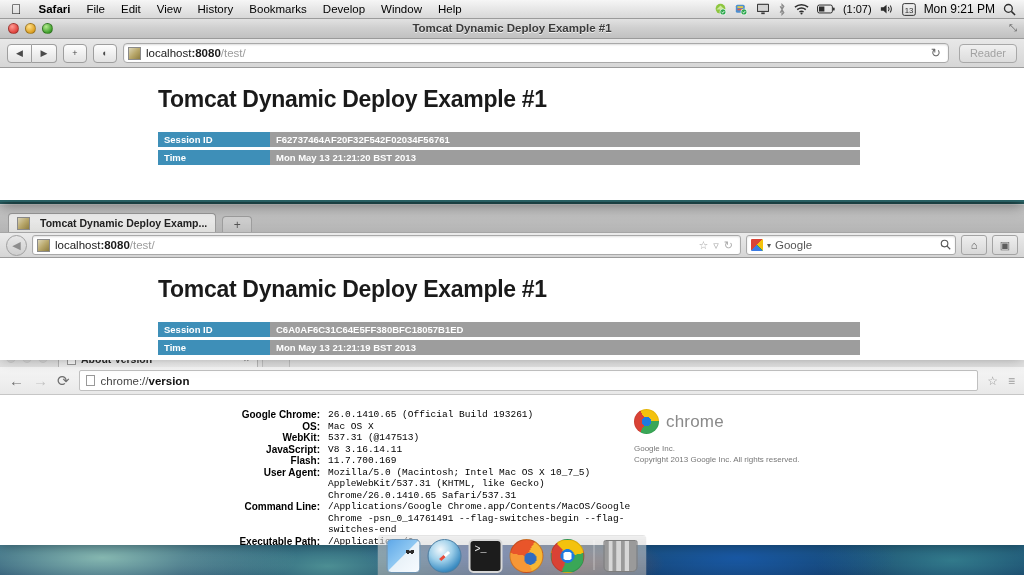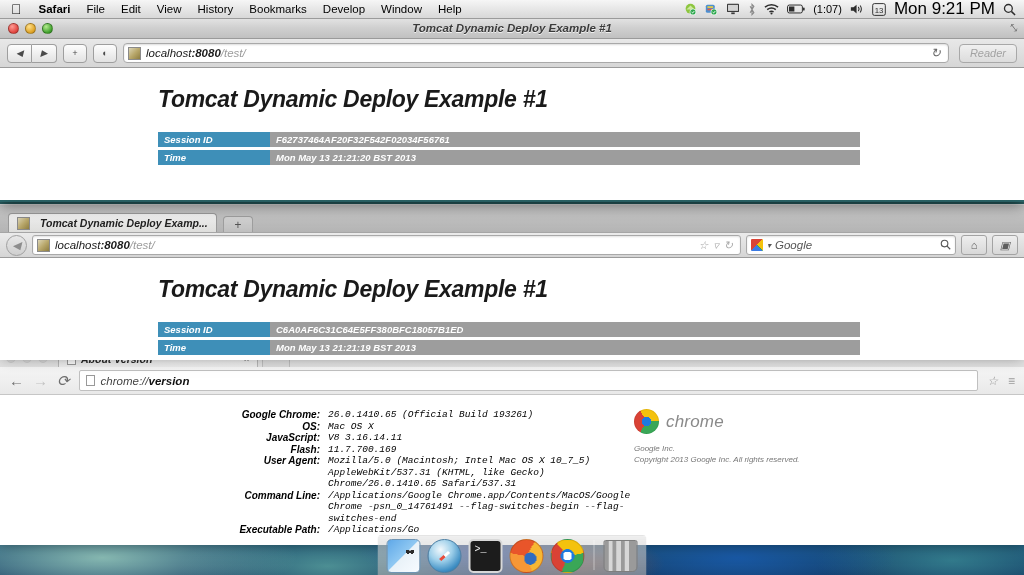--- a/index.html
+++ b/index.html
@@ -45,24 +45,24 @@
   }
   #menubar-left { display: flex; align-items: center; gap: 0; padding-left: 7px; }
   .menu-item { padding: 0 8px; line-height: 18px; white-space: nowrap; }
   .menu-item.bold { font-weight: bold; }
   .apple-logo { font-size: 14px; padding: 0 9px 0 4px; line-height: 18px; }
   #menubar-right {
     margin-left: auto; display: flex; align-items: center; gap: 8px;
     padding-right: 8px; font-size: 11px;
   }
   .mb-icon { display: inline-flex; align-items: center; line-height: 1; }
-  .clock { font-size: 17px; }
-
-  
-  .window { position: absolute; box-shadow: 0 3px 14px rgba(0,0,0,.5); font-style: italic; }
+  .clock { font-size: 12px; }
+
+  
+  .window { position: absolute; box-shadow: 0 3px 14px rgba(0,0,0,.5); }
 
   
   #safari-window { left: 0; top: 17px; width: 1024px; height: 185px; z-index: 30; }
   .sf-titlebar {
     height: 22px;
     background: linear-gradient(180deg, #e4e4e4 0%, #cfcfcf 50%, #c0c0c0 100%);
     border-top: 1px solid #f2f2f2;
     border-bottom: 1px solid #9a9a9a;
     display: flex; align-items: center; position: relative;
   }
@@ -457,20 +457,24 @@
 
   <div class="version-page">
     <div class="ver-table">
         <div class="ver-row">
           <div class="ver-label-wrap">Google Chrome:</div>
           <div class="ver-value">26.0.1410.65 (Official Build 193261)</div>
         </div>
         <div class="ver-row">
           <div class="ver-label-wrap">OS:</div>
           <div class="ver-value">Mac OS X</div>
+        </div>
+        <div class="ver-row">
+          <div class="ver-label-wrap">WebKit:</div>
+          <div class="ver-value">537.31 (@147513)</div>
         </div>
         <div class="ver-row">
           <div class="ver-label-wrap">JavaScript:</div>
           <div class="ver-value">V8 3.16.14.11</div>
         </div>
         <div class="ver-row">
           <div class="ver-label-wrap">Flash:</div>
           <div class="ver-value">11.7.700.169</div>
         </div>
         <div class="ver-row">

